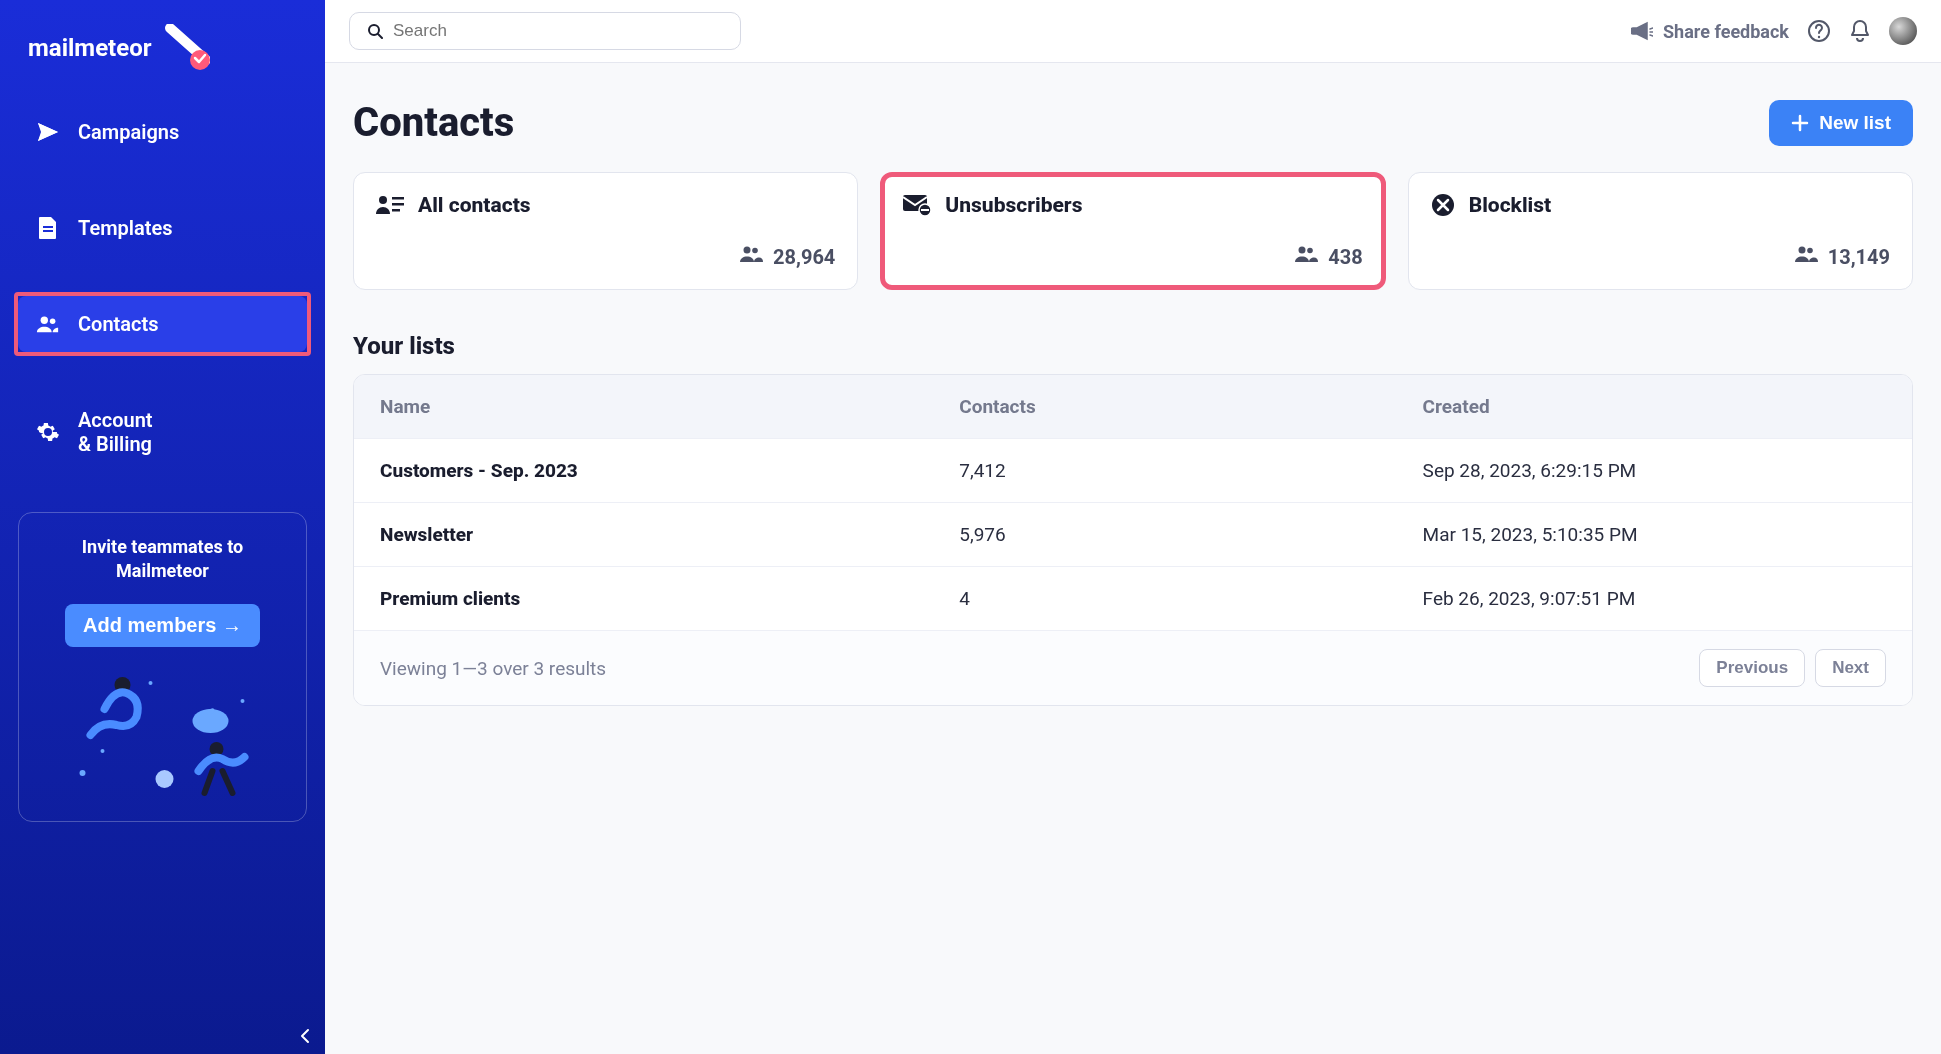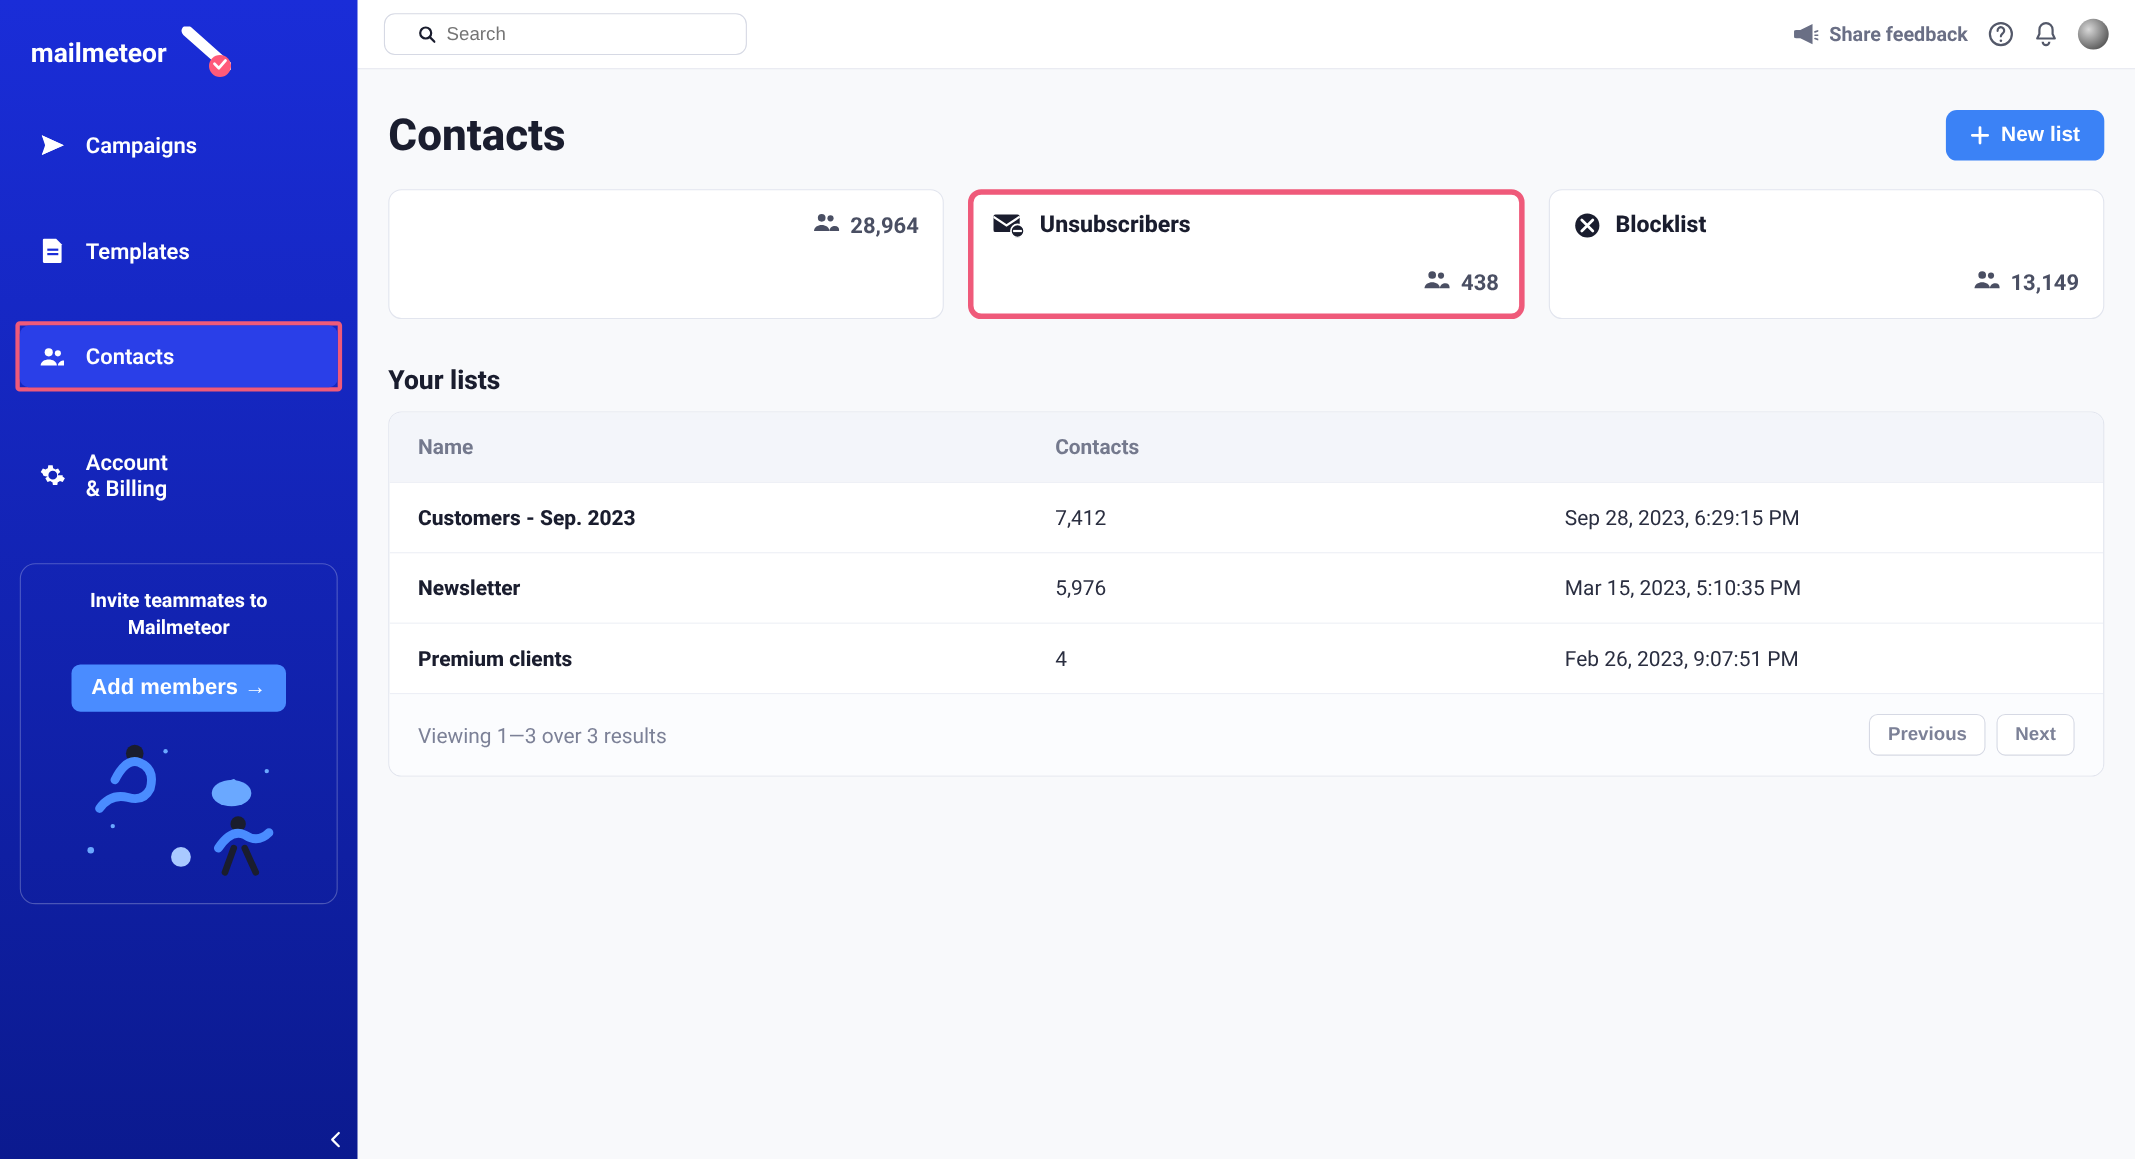--- a/index.html
+++ b/index.html
@@ -19,21 +19,21 @@
 .highlight-nav { border: 4px solid #ef5a7a; border-radius: 4px; margin: -4px; }
 .invite-card { margin: 40px 18px 0 18px; border: 1px solid rgba(255,255,255,0.25); border-radius: 14px; padding: 22px 16px 20px 16px; text-align: center; position: relative; overflow: hidden; }
 .invite-title { font-size: 18px; font-weight: 700; margin-bottom: 20px; line-height: 1.35; }
 .invite-btn { background: #4a8cff; color: white; border: none; padding: 10px 18px; border-radius: 8px; font-size: 20px; font-weight: 700; cursor: pointer; }
 .invite-art { position: relative; height: 140px; margin-top: 14px; }
 .collapse-chevron { position: absolute; bottom: 10px; right: 14px; color: white; font-size: 18px; cursor: pointer; }
 
 
 .main { flex: 1; display: flex; flex-direction: column; }
 .topbar { display: flex; align-items: center; padding: 12px 24px; border-bottom: 1px solid #e5e7ef; background: white; gap: 18px; }
-.search-wrap { display: flex; align-items: center; border: 1px solid #d6d9e4; border-radius: 10px; padding: 8px 30px; width: 330px; gap: 10px; color: #6a6f85; }
+.search-wrap { display: flex; align-items: center; border: 1px solid #d6d9e4; border-radius: 10px; padding: 8px 17px; width: 392px; gap: 10px; color: #6a6f85; }
 .search-input { border: none; outline: none; font-size: 17px; flex: 1; background: transparent; }
 .topbar-spacer { flex: 1; }
 .share-fb { display: flex; gap: 10px; color: #6a6f85; font-weight: 700; font-size: 18px; cursor: pointer; }
 .top-icon { color: #535869; cursor: pointer; display: flex; align-items: center; }
 .avatar { width: 28px; height: 28px; border-radius: 50%; background: radial-gradient(circle at 35% 35%, #d8d8d8, #333); }
 
 .content { padding: 36px 28px; }
 .page-header { display: flex; align-items: center; justify-content: space-between; margin-bottom: 26px; }
 .page-title { font-size: 40px; font-weight: 800; color: #1a1d2e; }
 .new-list-btn { background: #3b82f6; color: white; border: none; border-radius: 10px; padding: 12px 22px; font-size: 19px; font-weight: 700; display: flex; align-items: center; gap: 10px; cursor: pointer; }
@@ -200,20 +200,32 @@
             <svg width="18" height="18" viewBox="0 0 18 18" fill="none">
                 <path d="M9 2v14M2 9h14" stroke="white" stroke-width="2.5" stroke-linecap="round"></path>
               </svg>
           </span>
           <span>New list</span>
         </button>
       </div>
 
       <div class="cards">
         <div class="card">
+          <div class="card-head">
+            <span class="card-icon">
+              <svg width="28" height="22" viewBox="0 0 28 22" fill="#1a1d2e">
+                  <circle cx="7" cy="6" r="4"></circle>
+                  <path d="M0 20c0-4 3-7 7-7s7 3 7 7H0z"></path>
+                  <rect x="16" y="3" width="12" height="2.5"></rect>
+                  <rect x="16" y="9" width="12" height="2.5"></rect>
+                  <rect x="16" y="15" width="8" height="2.5"></rect>
+                </svg>
+            </span>
+            <span>All contacts</span>
+          </div>
           <div class="card-foot">
             <span>
               <svg width="24" height="18" viewBox="0 0 24 18" fill="#4a4f63">
                   <circle cx="8" cy="5" r="3.5"></circle>
                   <circle cx="16" cy="5.5" r="2.8"></circle>
                   <path d="M1 17c0-3.5 3.5-5.5 7-5.5s7 2 7 5.5H1z"></path>
                   <path d="M15 17c0-2.8 2.5-4.5 5-4.5s4 1.5 4 4.5h-9z"></path>
                 </svg>
             </span>
             <span>28,964</span>
@@ -268,20 +280,21 @@
           </div>
         </div>
       </div>
 
       <h2 class="section-title">Your lists</h2>
 
       <div class="table">
         <div class="thead">
           <div>Name</div>
           <div>Contacts</div>
+          <div>Created</div>
         </div>
         <div class="trow">
           <div class="cname">Customers - Sep. 2023</div>
           <div class="ccontacts">7,412</div>
           <div class="ccreated">Sep 28, 2023, 6:29:15 PM</div>
         </div>
         <div class="trow">
           <div class="cname">Newsletter</div>
           <div class="ccontacts">5,976</div>
           <div class="ccreated">Mar 15, 2023, 5:10:35 PM</div>

